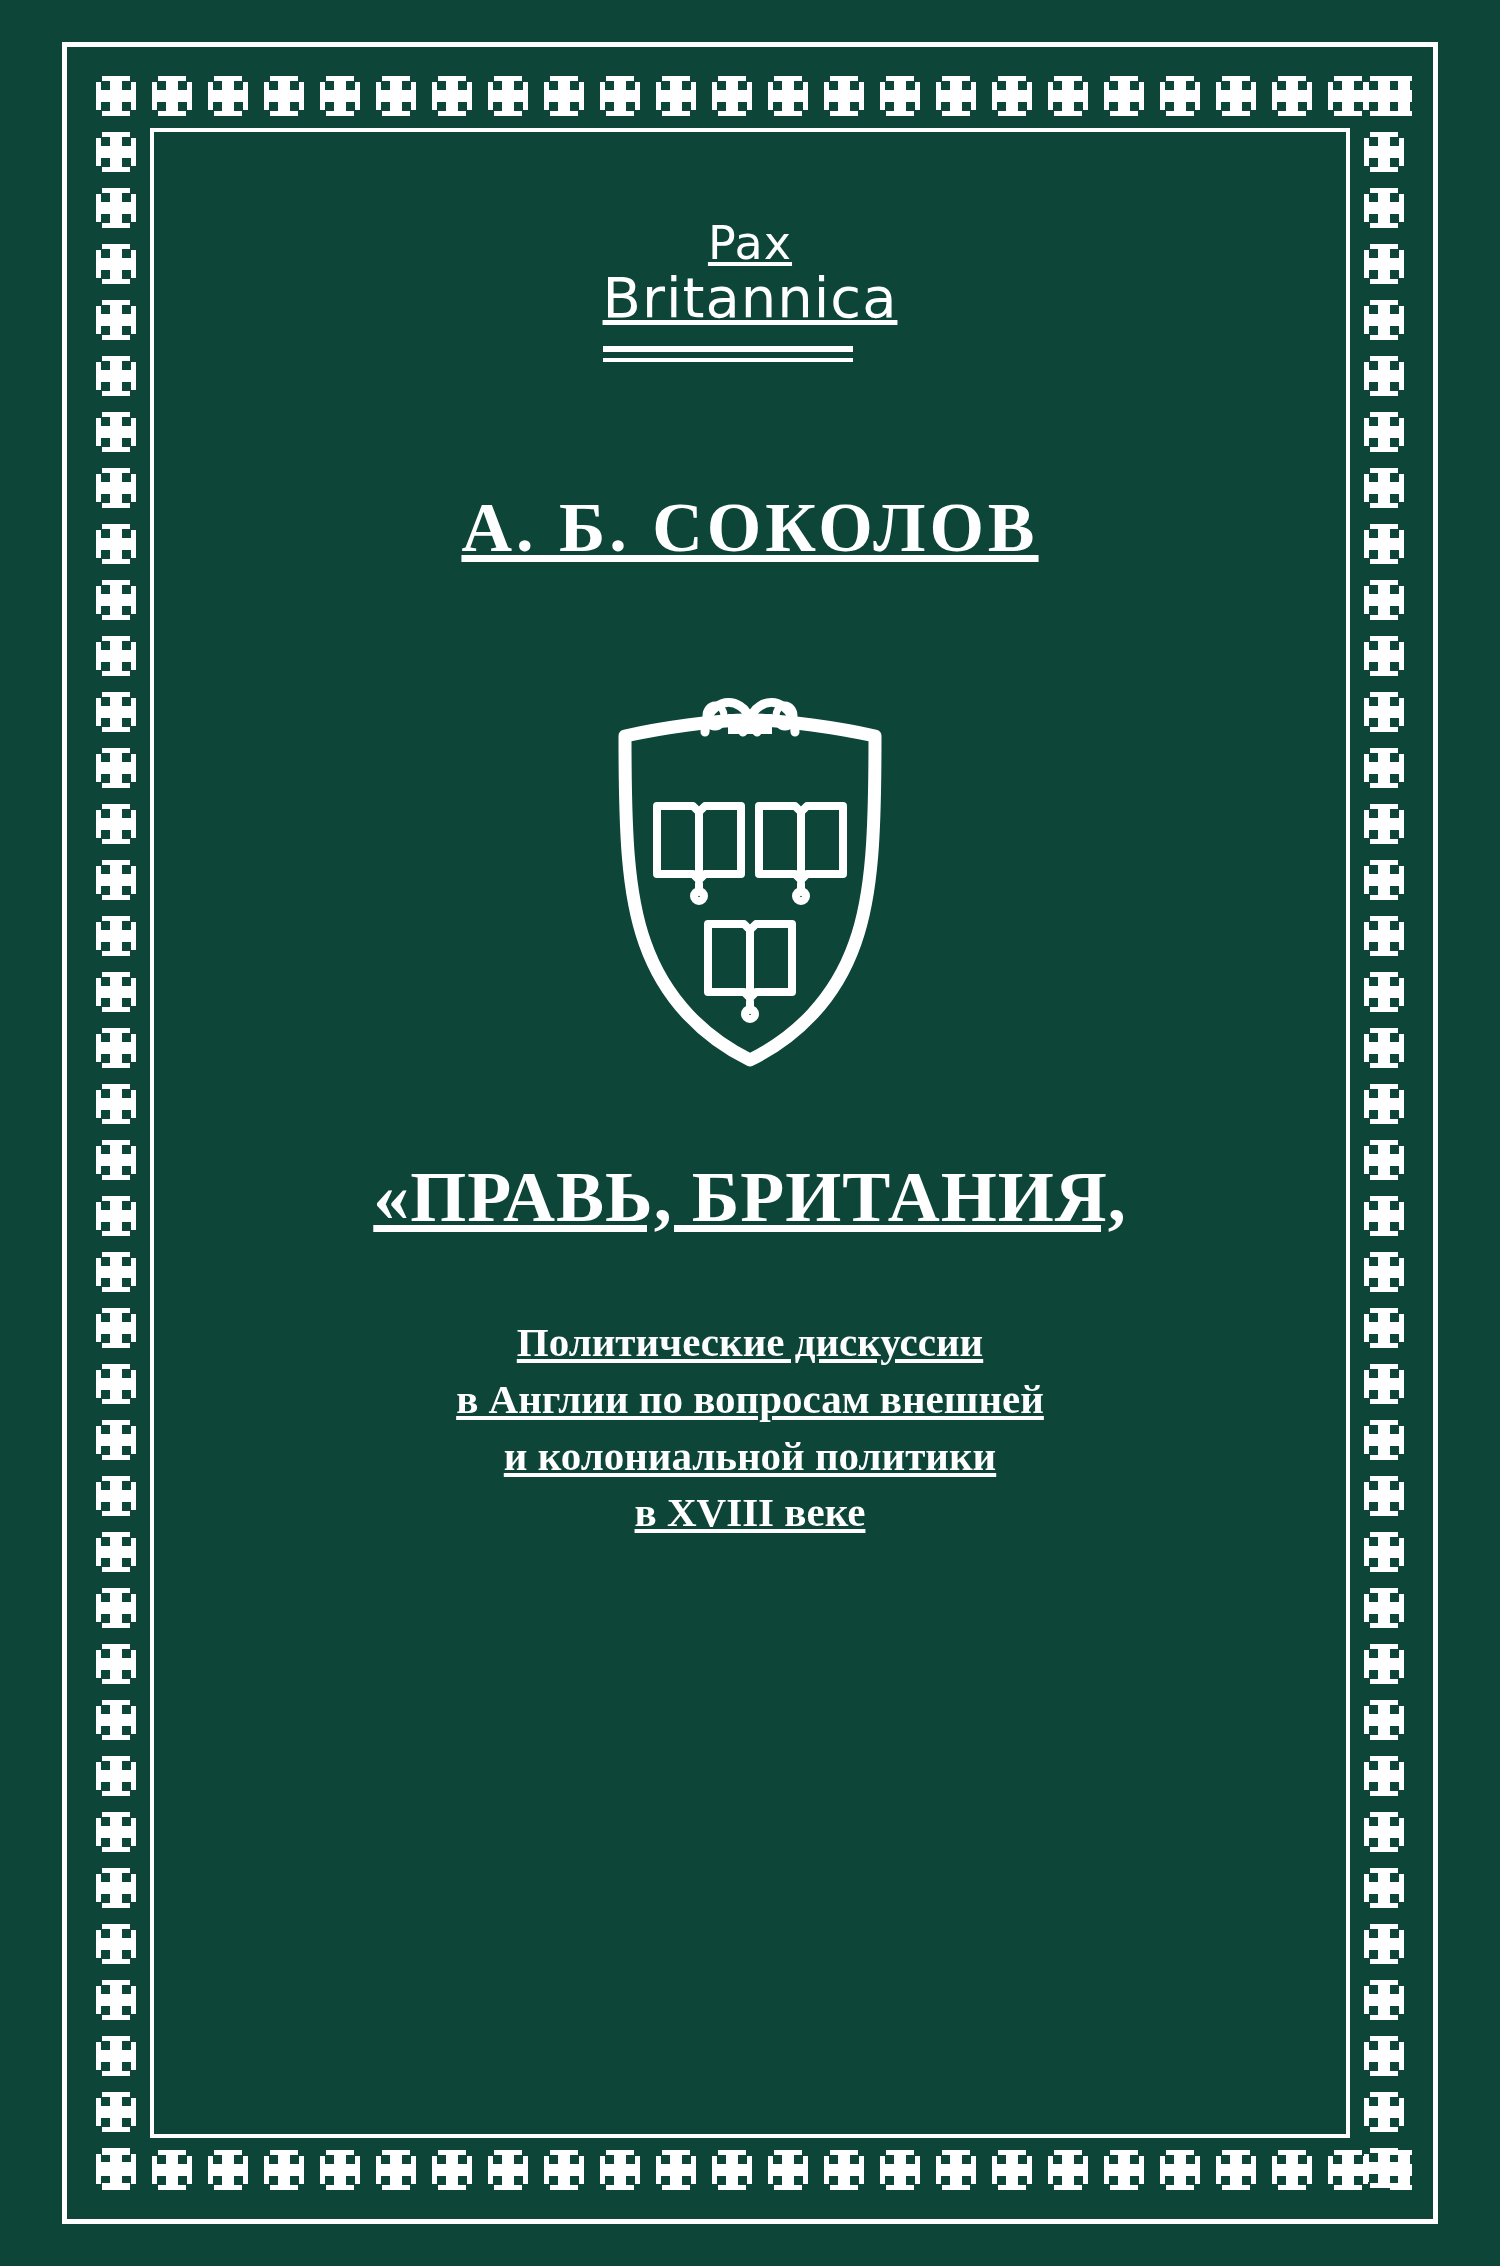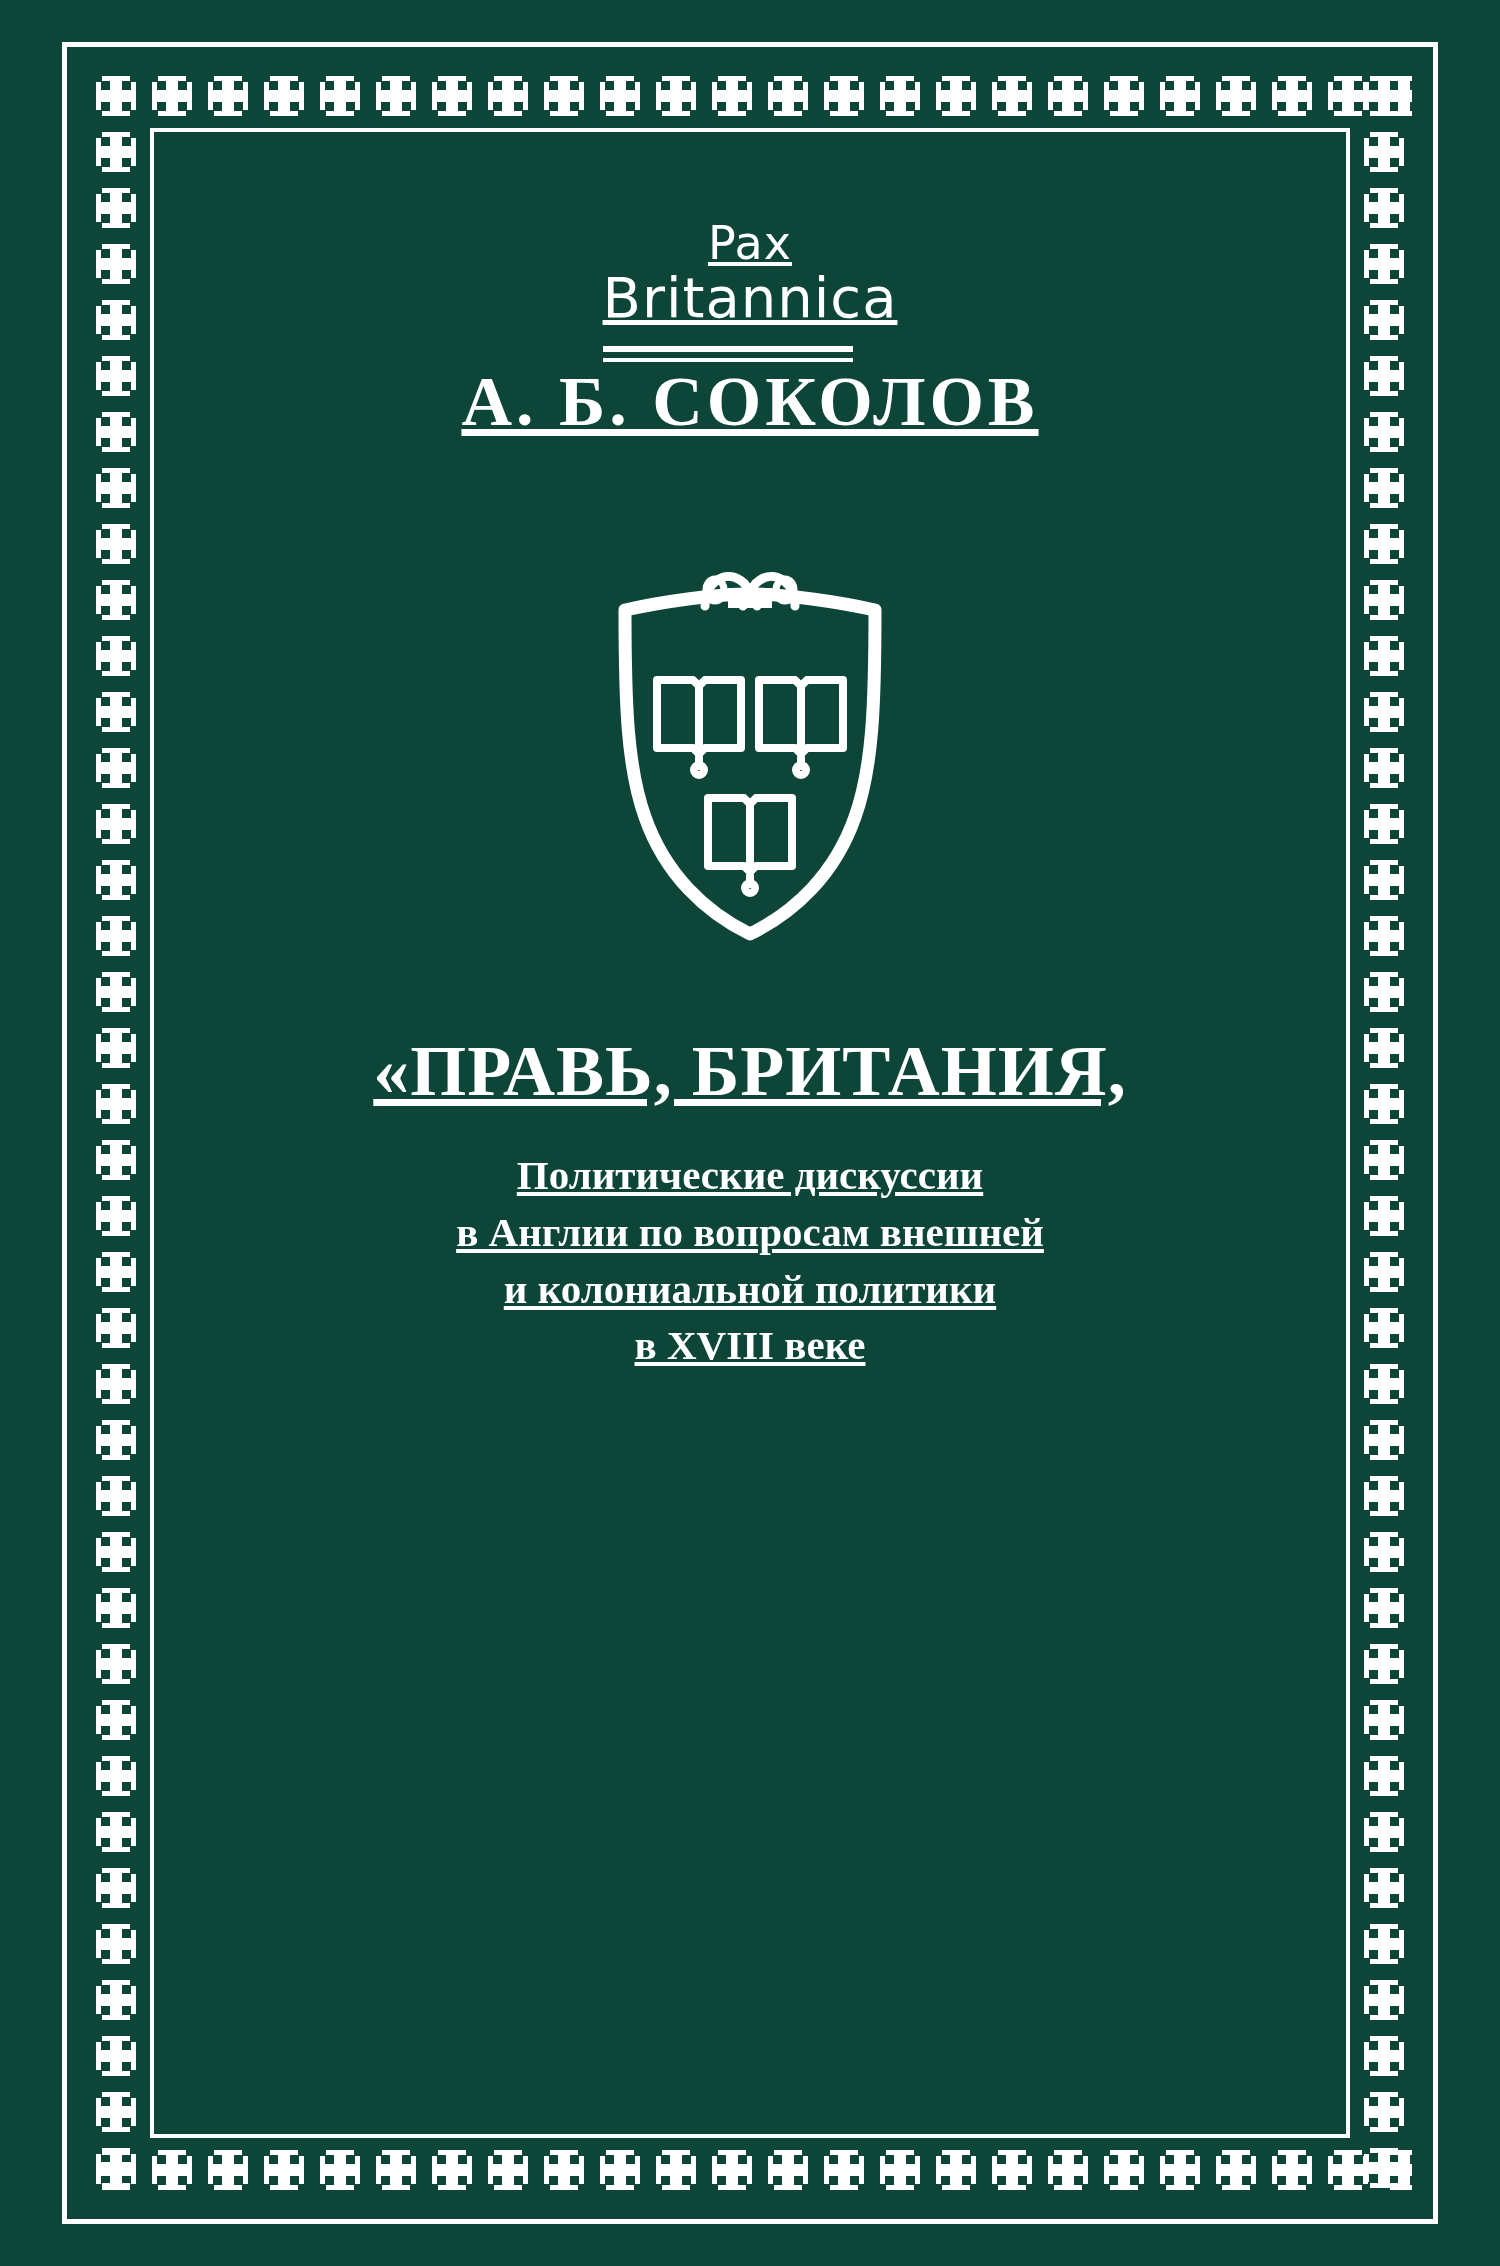--- a/index.html
+++ b/index.html
@@ -149,20 +149,21 @@
     background: #ffffff;
     margin-bottom: 6px;
   }
   .series-rules .r2 {
     height: 4px;
     background: #ffffff;
   }
 
   
   .author {
+    margin-top: 126px;
     font-family: "Liberation Serif", serif;
     font-size: 70px;
     font-weight: 700;
     letter-spacing: 4px;
     text-align: center;
     white-space: nowrap;
   }
 
   
   .emblem {
@@ -178,21 +179,21 @@
     text-align: left;
     font-family: "Liberation Serif", serif;
     font-weight: 700;
     font-size: 72px;
     line-height: 1.22;
     letter-spacing: 1px;
   }
 
   
   .subtitle {
-    margin-top: 32px;
+    margin-top: 73px;
     text-align: center;
     font-family: "Liberation Serif", serif;
     font-weight: 700;
     font-size: 41px;
     line-height: 1.38;
   }
   .subtitle div { white-space: nowrap; }
 </style>
 </head>
 <body>

